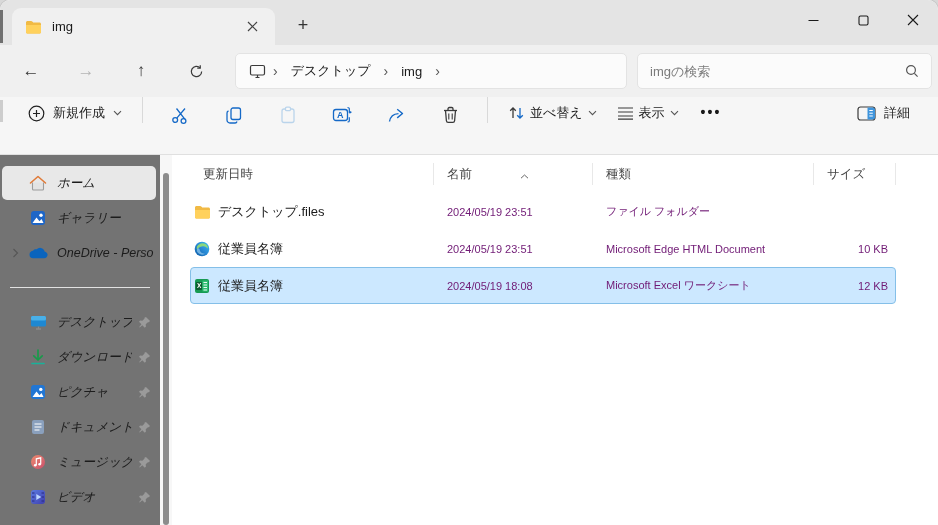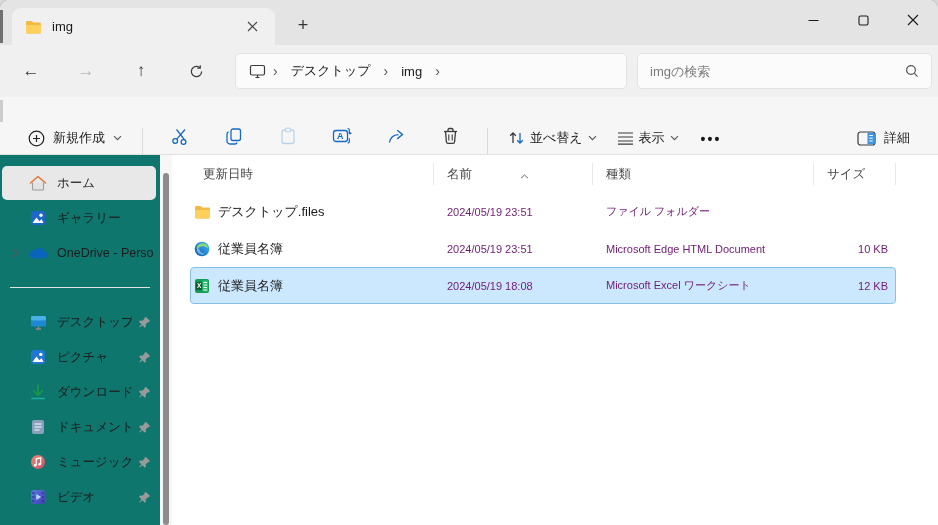--- a/index.html
+++ b/index.html
@@ -42,34 +42,34 @@
   .searchbar {
     margin-left:10px; width:295px; height:36px; background:#fbfbfb;
     border:1px solid #e3e3e3; border-radius:5px; display:flex; align-items:center; padding:0 12px;
   }
   .searchbar input { flex:1; border:none; outline:none; background:transparent; font-size:13px; color:#1a1a1a; font-family:inherit; }
   .searchbar input::placeholder { color:#7a7a7a; }
 
   
   .toolbar {
     position:absolute; left:0; top:97px; width:100%; height:58px; background:#f6f6f6;
-    border-bottom:1px solid #e0e0e0; display:flex; align-items:flex-end; padding:0 18px;
+    border-bottom:1px solid #e0e0e0; display:flex; align-items:flex-start; padding:0 18px;
   }
   .tb-new { display:flex; align-items:center; gap:8px; padding:7px 10px; border-radius:4px; color:#1a1a1a; font-size:13px; }
   .tb-divider { width:1px; height:26px; background:#d9d9d9; margin:0 10px; }
   .tb-iconbtn { width:40px; height:36px; display:flex; align-items:center; justify-content:center; border-radius:4px; margin:0 7px; }
   .tb-iconbtn.disabled { opacity:.42; }
   .tb-group { display:flex; align-items:center; gap:5px; padding:7px 10px; border-radius:4px; color:#1a1a1a; font-size:13px; }
   .tb-more { padding:7px 12px; letter-spacing:2px; color:#1a1a1a; font-size:14px; font-weight:bold; }
   .tb-details { margin-left:auto; display:flex; align-items:center; gap:8px; padding:7px 10px; color:#1a1a1a; font-size:13px; }
   .chev-down { color:#555; display:flex; }
 
   
   .bodyarea { position:absolute; left:0; top:155px; width:100%; height:370px; display:flex; }
-  .sidebar { width:160px; height:100%; background:#0f766e; padding-top:10px; overflow:hidden; }
+  .sidebar { width:160px; height:100%; background:#737373; padding-top:10px; overflow:hidden;font-style:italic; }
   .sb-item { display:flex; align-items:center; height:34px; margin:1px 4px 1px 2px; border-radius:5px; }
   .sb-item.selected { background:#e8e8e8; }
   .sb-chev { width:26px; display:flex; justify-content:center; color:#555; }
   .sb-ico { width:20px; display:flex; justify-content:center; }
   .sb-label { font-size:12.5px; color:#1c1c1c; margin-left:9px; white-space:nowrap; overflow:hidden; flex:1; }
   .sb-pin { width:24px; display:flex; justify-content:center; }
   .sb-divider { height:1px; background:#e2e2e2; margin:17px 10px; }
   .sb-scrolltrack { width:12px; height:100%; background:#f7f7f7; position:relative; }
   .sb-thumb { position:absolute; left:3px; top:18px; bottom:0; width:6px; background:#8c8c8c; border-radius:3px; }
 
@@ -334,41 +334,41 @@
           <span class="sb-pin">
             <svg width="13" height="13" viewBox="0 0 16 16">
               <path d="M9.8 1.2l5 5-1.6 1.6-1-.2-2.7 2.7.3 2.7-1.5 1.5-3-3-3.2 2.7-.6-.6L4.2 10l-3-3 1.5-1.5 2.7.3 2.7-2.7-.2-1z" fill="#9a9a9a"></path>
             </svg>
           </span>
         </div>
         <div class="sb-item">
           <span class="sb-chev"></span>
           <span class="sb-ico">
             <svg width="16" height="16" viewBox="0 0 16 16">
+              <path d="M8 1v9M3.8 6.8L8 11l4.2-4.2" fill="none" stroke="#189a4a" stroke-width="1.7" stroke-linecap="round" stroke-linejoin="round"></path>
+              <path d="M2 14.5h12" stroke="#18b29a" stroke-width="1.7" stroke-linecap="round"></path>
+            </svg>
+          </span>
+          <span class="sb-label">ダウンロード</span>
+          <span class="sb-pin">
+            <svg width="13" height="13" viewBox="0 0 16 16">
+              <path d="M9.8 1.2l5 5-1.6 1.6-1-.2-2.7 2.7.3 2.7-1.5 1.5-3-3-3.2 2.7-.6-.6L4.2 10l-3-3 1.5-1.5 2.7.3 2.7-2.7-.2-1z" fill="#9a9a9a"></path>
+            </svg>
+          </span>
+        </div>
+        <div class="sb-item">
+          <span class="sb-chev"></span>
+          <span class="sb-ico">
+            <svg width="16" height="16" viewBox="0 0 16 16">
               <rect x="1" y="1" width="14" height="14" rx="3" fill="#2176d4"></rect>
               <circle cx="10.8" cy="5.4" r="1.7" fill="#fff"></circle>
               <path d="M2.5 13l4-5.5 3 3.7 2-2.2 2 4z" fill="#fff"></path>
             </svg>
           </span>
           <span class="sb-label">ピクチャ</span>
-          <span class="sb-pin">
-            <svg width="13" height="13" viewBox="0 0 16 16">
-              <path d="M9.8 1.2l5 5-1.6 1.6-1-.2-2.7 2.7.3 2.7-1.5 1.5-3-3-3.2 2.7-.6-.6L4.2 10l-3-3 1.5-1.5 2.7.3 2.7-2.7-.2-1z" fill="#9a9a9a"></path>
-            </svg>
-          </span>
-        </div>
-        <div class="sb-item">
-          <span class="sb-chev"></span>
-          <span class="sb-ico">
-            <svg width="16" height="16" viewBox="0 0 16 16">
-              <path d="M8 1v9M3.8 6.8L8 11l4.2-4.2" fill="none" stroke="#189a4a" stroke-width="1.7" stroke-linecap="round" stroke-linejoin="round"></path>
-              <path d="M2 14.5h12" stroke="#18b29a" stroke-width="1.7" stroke-linecap="round"></path>
-            </svg>
-          </span>
-          <span class="sb-label">ダウンロード</span>
           <span class="sb-pin">
             <svg width="13" height="13" viewBox="0 0 16 16">
               <path d="M9.8 1.2l5 5-1.6 1.6-1-.2-2.7 2.7.3 2.7-1.5 1.5-3-3-3.2 2.7-.6-.6L4.2 10l-3-3 1.5-1.5 2.7.3 2.7-2.7-.2-1z" fill="#9a9a9a"></path>
             </svg>
           </span>
         </div>
         <div class="sb-item">
           <span class="sb-chev"></span>
           <span class="sb-ico">
             <svg width="14" height="16" viewBox="0 0 14 16">

